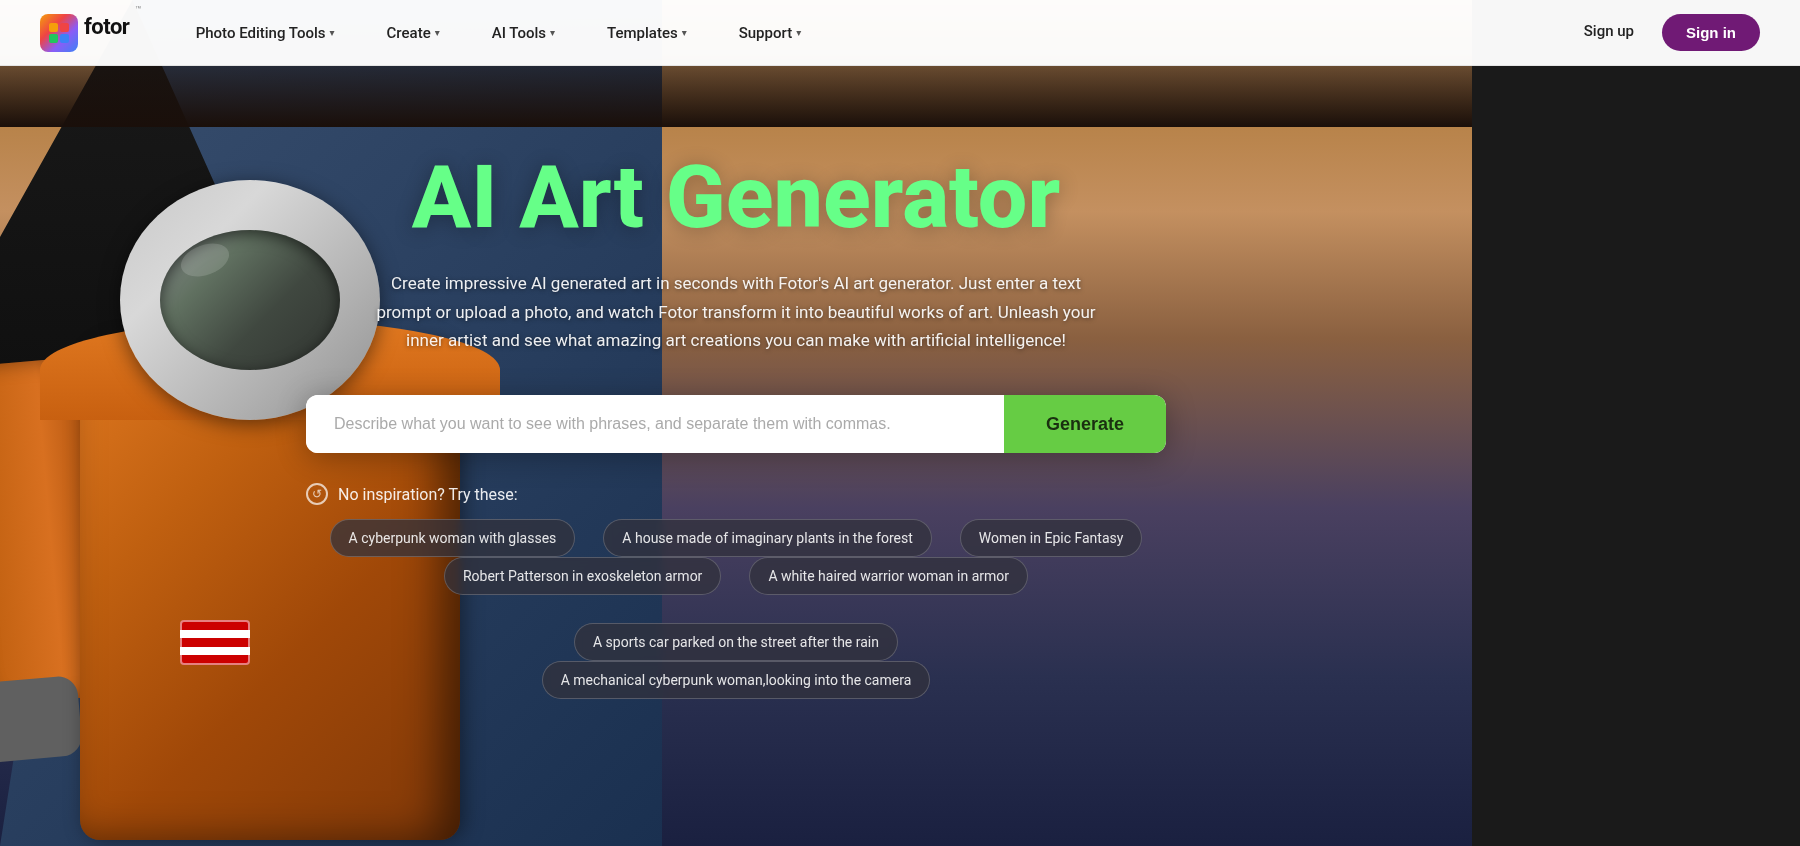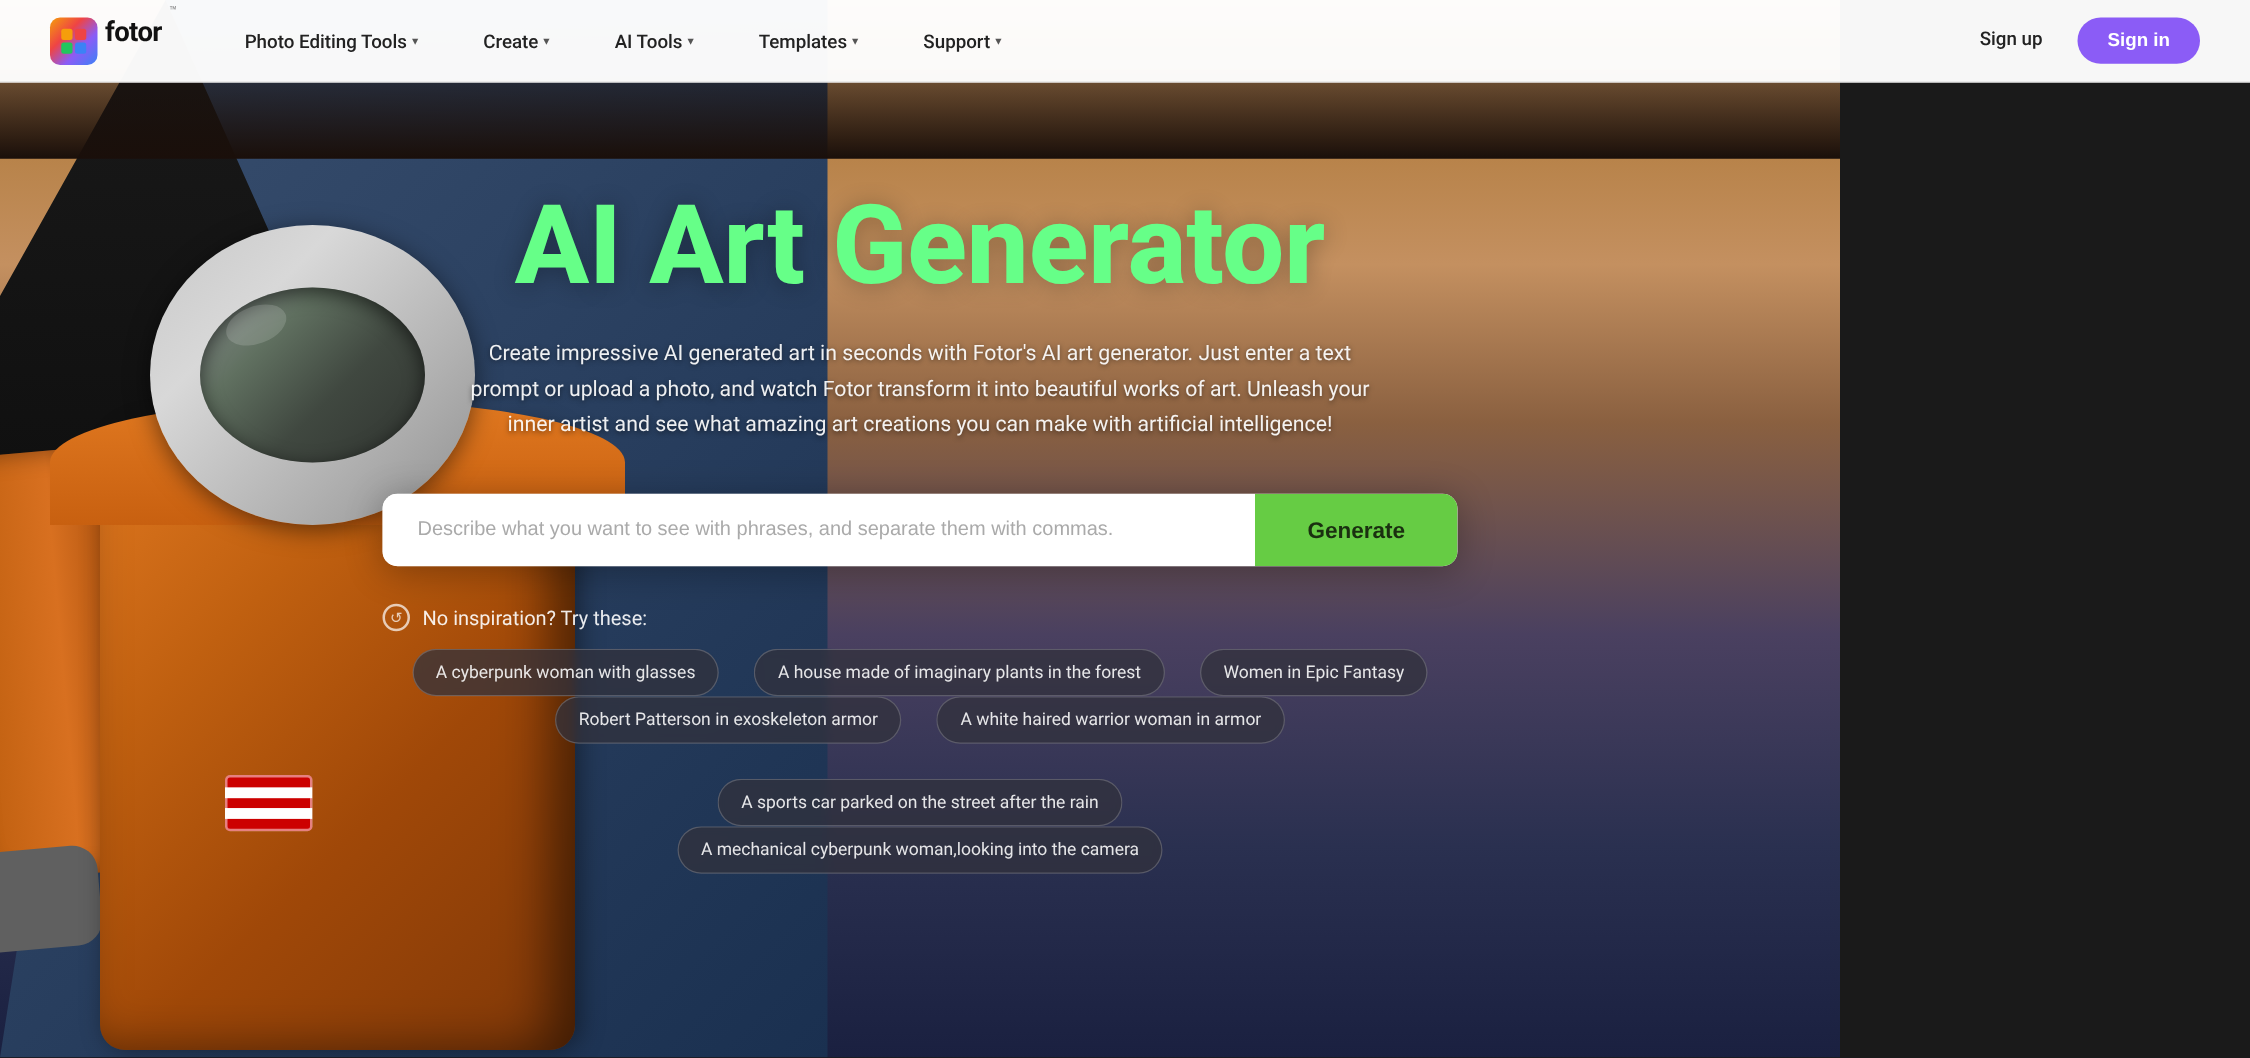--- a/index.html
+++ b/index.html
@@ -82,21 +82,21 @@
 
     .btn-signup {
       font-size: 15px;
       color: #222;
       cursor: pointer;
       font-weight: 500;
       padding: 8px 14px;
     }
 
     .btn-signin {
-      background: #8b5cf6;
+      background: #701a75;
       color: white;
       border: none;
       border-radius: 22px;
       padding: 10px 24px;
       font-size: 15px;
       font-weight: 600;
       cursor: pointer;
     }
 
     

